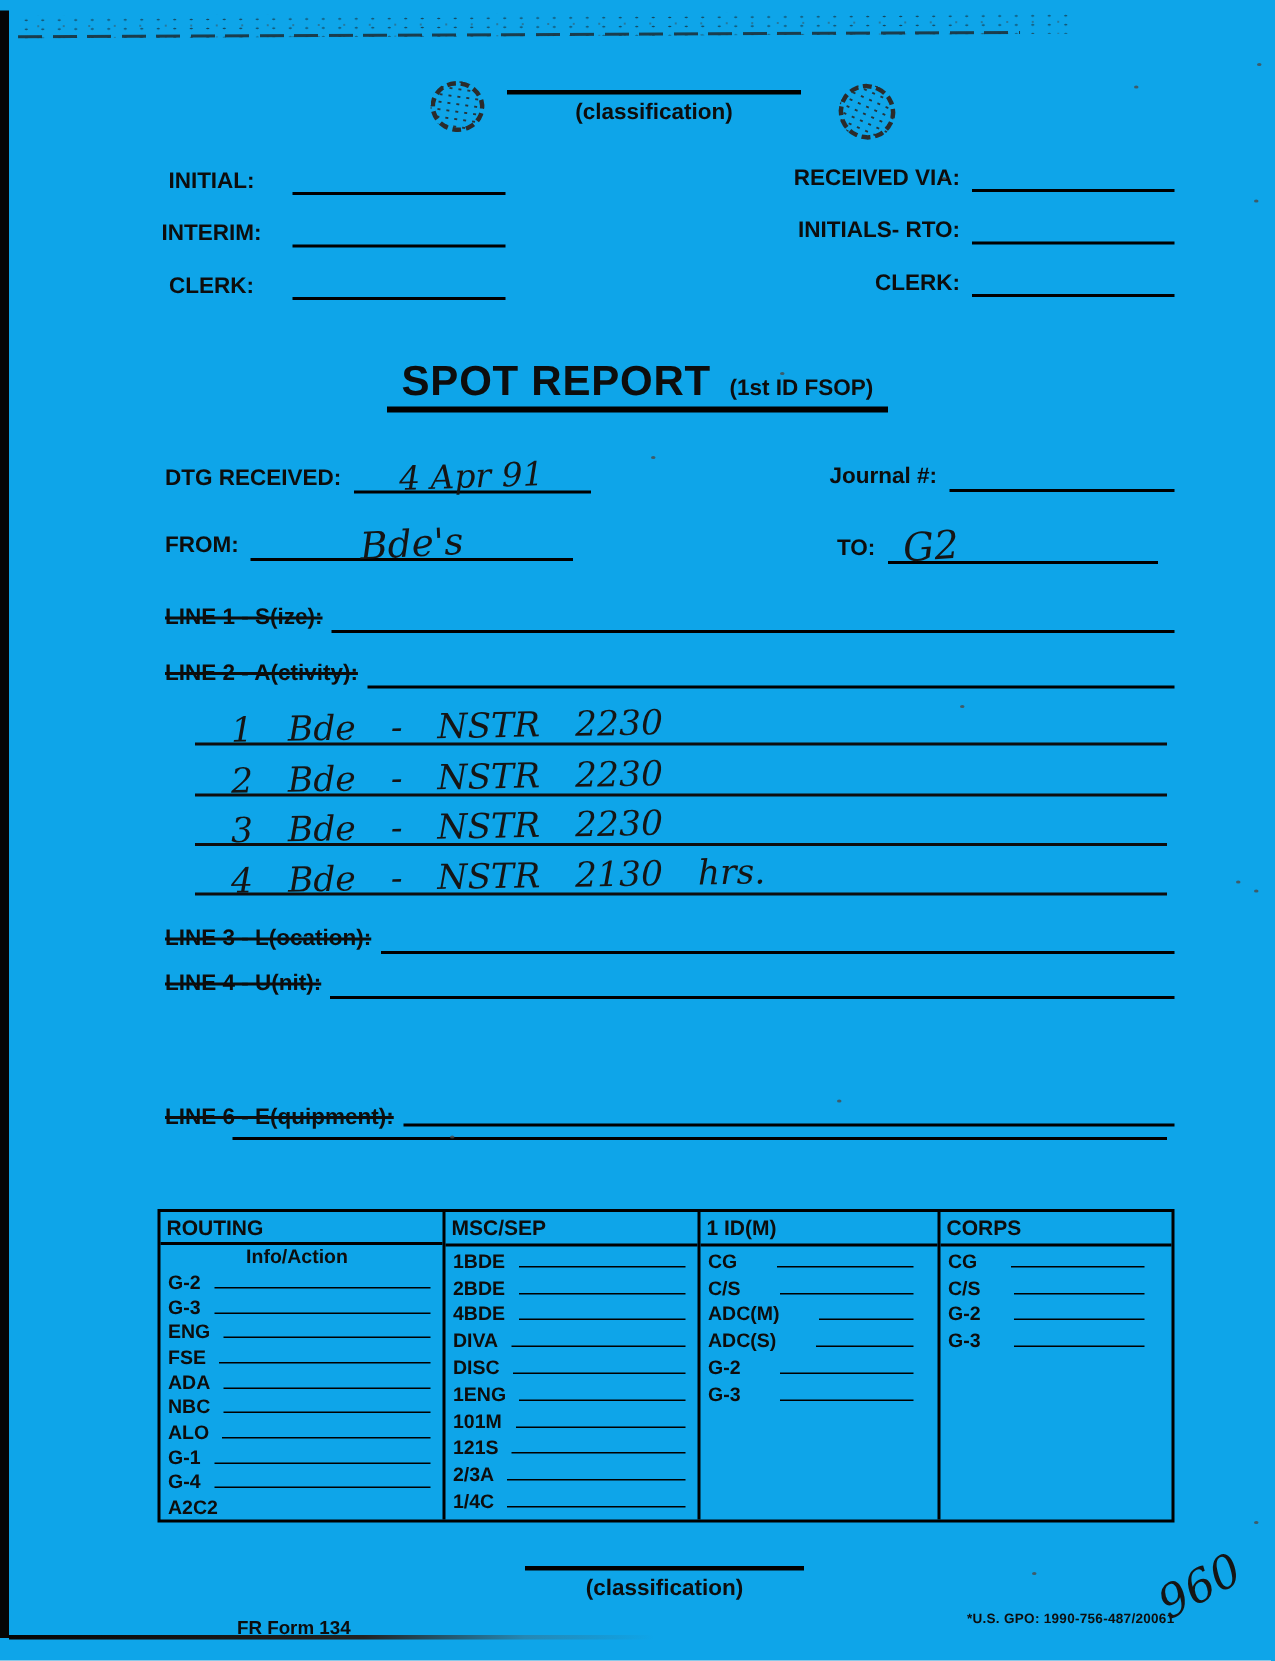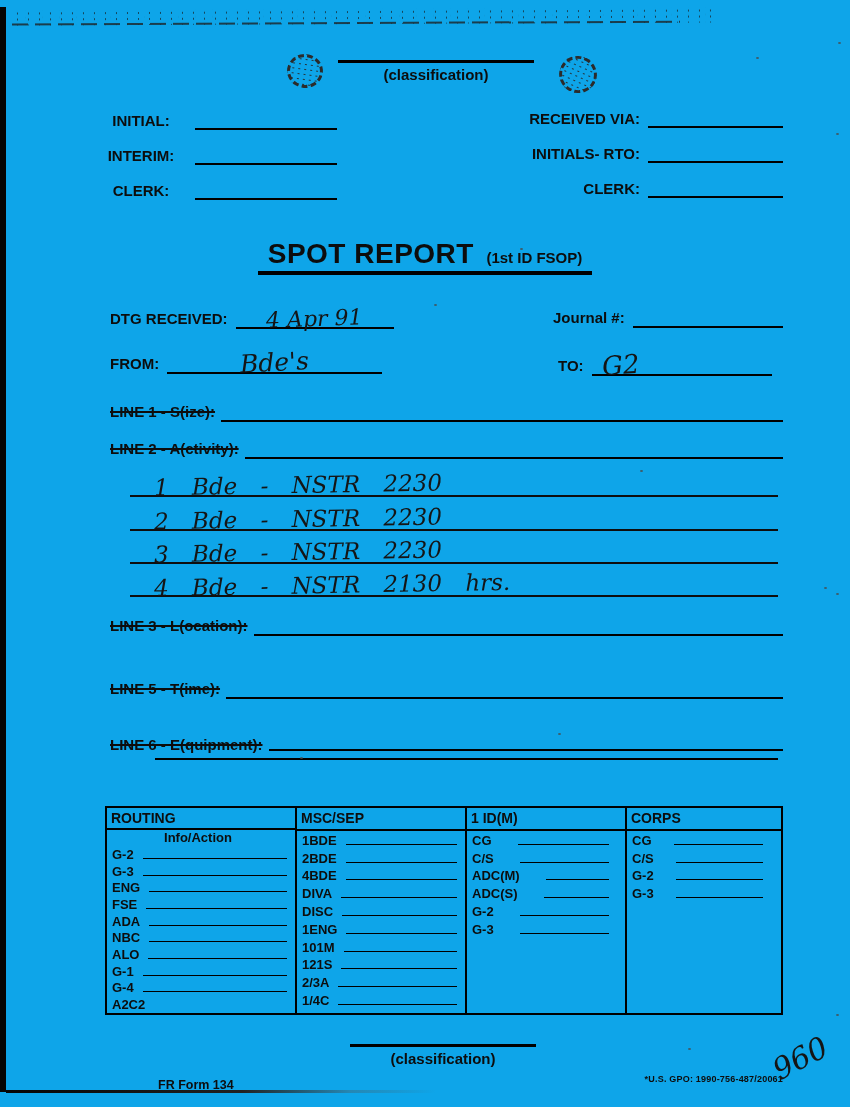--- a/index.html
+++ b/index.html
@@ -196,22 +196,22 @@
     <span class="hand">3 Bde - NSTR 2230</span>
   </div>
   <div class="act-row" id="act-3">
     <span class="hand">4 Bde - NSTR 2130 hrs.</span>
   </div>
 
   <div class="line-row" id="line-3">
     <span class="lab struck">LINE 3 - L(ocation):</span>
     <div class="fill"></div>
   </div>
-  <div class="line-row" id="line-5">
-    <span class="lab struck">LINE 5 - T(ime):</span>
+  <div class="line-row" id="line-4">
+    <span class="lab struck">LINE 4 - U(nit):</span>
     <div class="fill"></div>
   </div>
   <div class="line-row" id="line-6">
     <span class="lab struck">LINE 6 - E(quipment):</span>
     <div class="fill"></div>
   </div>
   <div class="cont-line"></div>
 
   <div class="rtable">
       <div class="col col-0">

